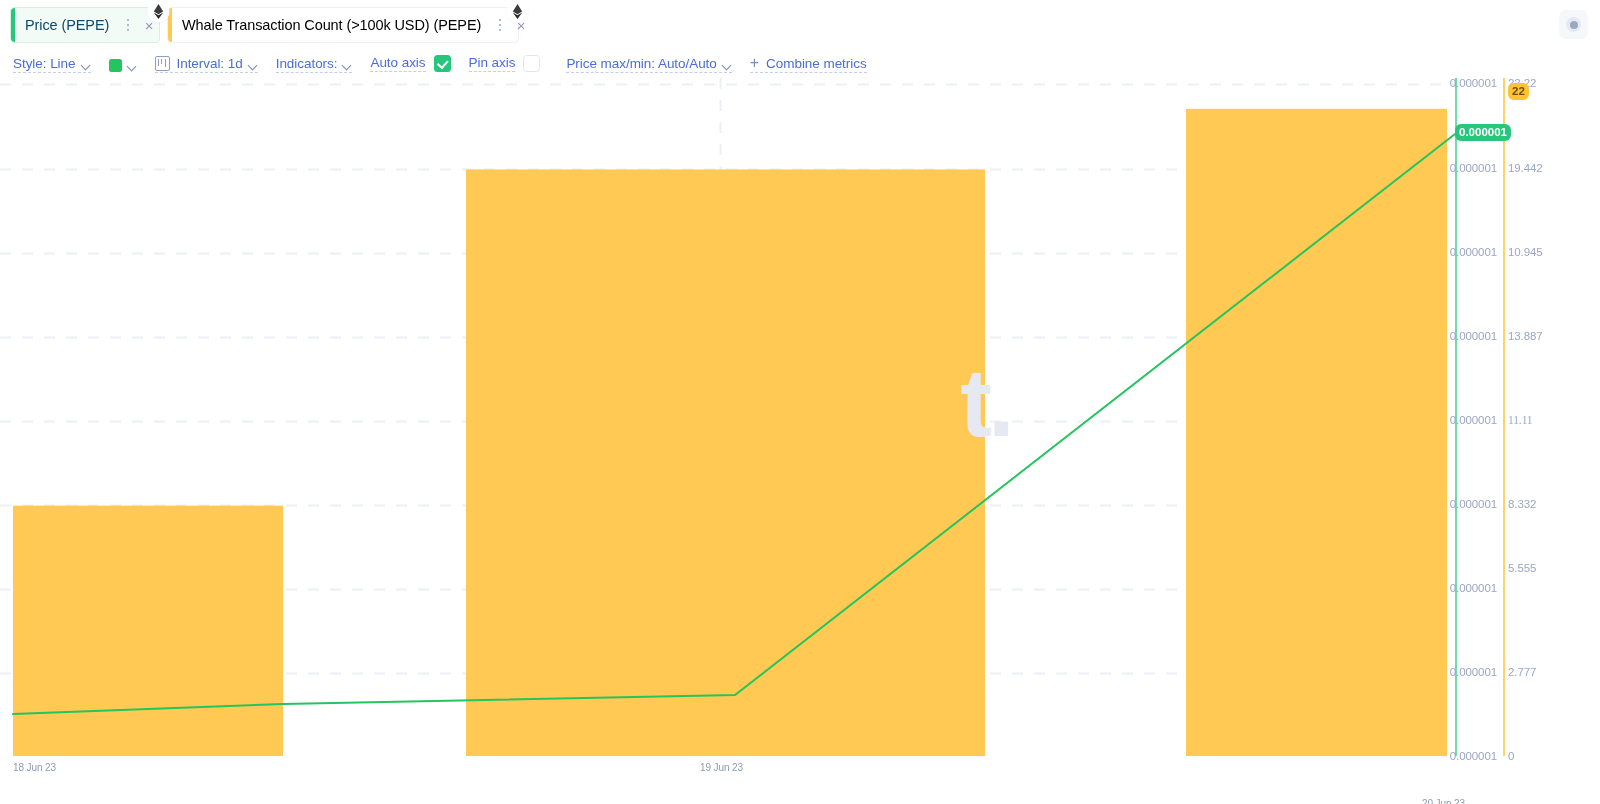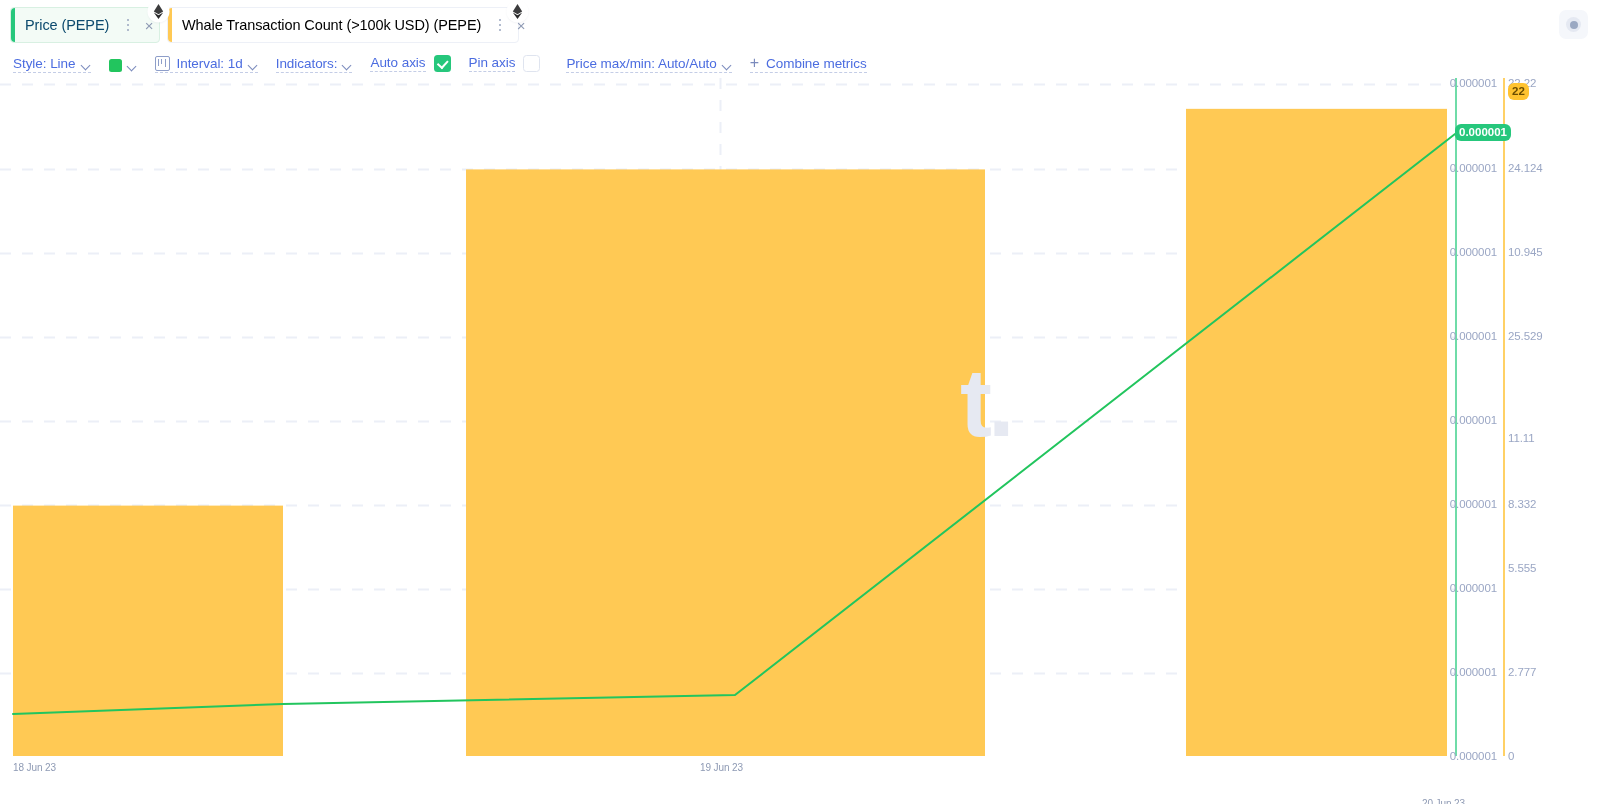--- a/index.html
+++ b/index.html
@@ -405,24 +405,24 @@
       <div class="ax-label ax-left-col" style="top: 77px;">0.000001</div>
       <div class="ax-label ax-left-col" style="top: 162px;">0.000001</div>
       <div class="ax-label ax-left-col" style="top: 246px;">0.000001</div>
       <div class="ax-label ax-left-col" style="top: 330px;">0.000001</div>
       <div class="ax-label ax-left-col" style="top: 414px;">0.000001</div>
       <div class="ax-label ax-left-col" style="top: 498px;">0.000001</div>
       <div class="ax-label ax-left-col" style="top: 582px;">0.000001</div>
       <div class="ax-label ax-left-col" style="top: 666px;">0.000001</div>
       <div class="ax-label ax-left-col" style="top: 750px;">0.000001</div>
       <div class="ax-label ax-right-col" style="top: 77px;">22.22</div>
-      <div class="ax-label ax-right-col" style="top: 162px;">24.124</div>
+      <div class="ax-label ax-right-col" style="top: 162px;">19.442</div>
       <div class="ax-label ax-right-col" style="top: 246px;">10.945</div>
-      <div class="ax-label ax-right-col" style="top: 330px;">25.529</div>
-      <div class="ax-label ax-right-col" style="top: 432px;">11.11</div>
+      <div class="ax-label ax-right-col" style="top: 330px;">13.887</div>
+      <div class="ax-label ax-right-col" style="top: 414px; font-family: Liberation Serif, serif;">11.11</div>
       <div class="ax-label ax-right-col" style="top: 498px;">8.332</div>
       <div class="ax-label ax-right-col" style="top: 562px;">5.555</div>
       <div class="ax-label ax-right-col" style="top: 666px;">2.777</div>
       <div class="ax-label ax-right-col" style="top: 750px;">0</div>
       <div class="xlabel" style="left: 13px;">18 Jun 23</div>
       <div class="xlabel" style="left: 700px;">19 Jun 23</div>
       <div class="xlabel" style="left: 1422px; margin-top: 36px;">20 Jun 23</div>
       <div class="badge badge-green" style="top: 124px;">0.000001</div>
       <div class="badge badge-yellow" style="top: 83px;">22</div>
     </div>

